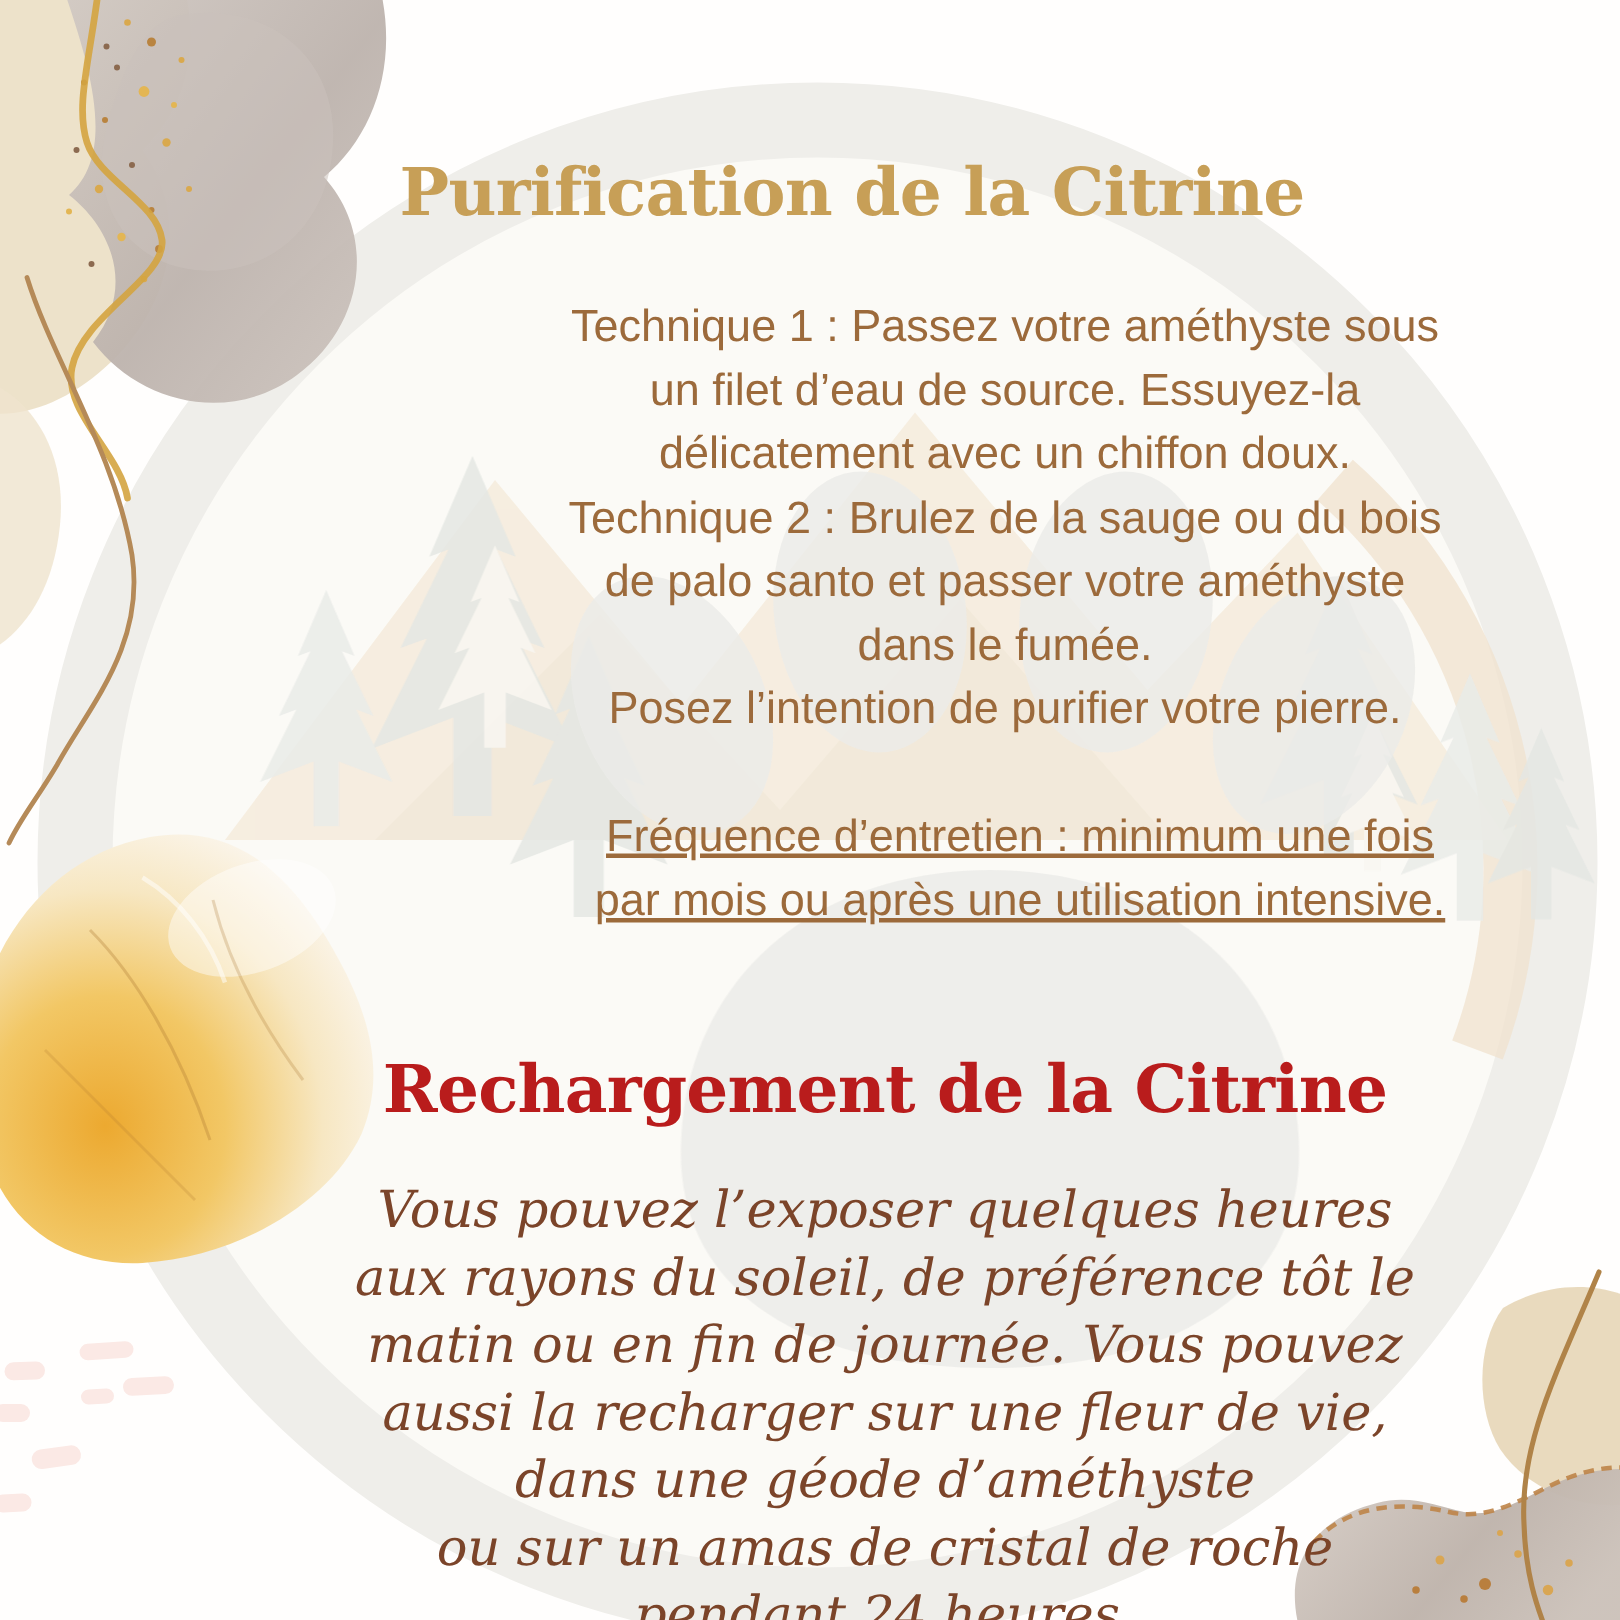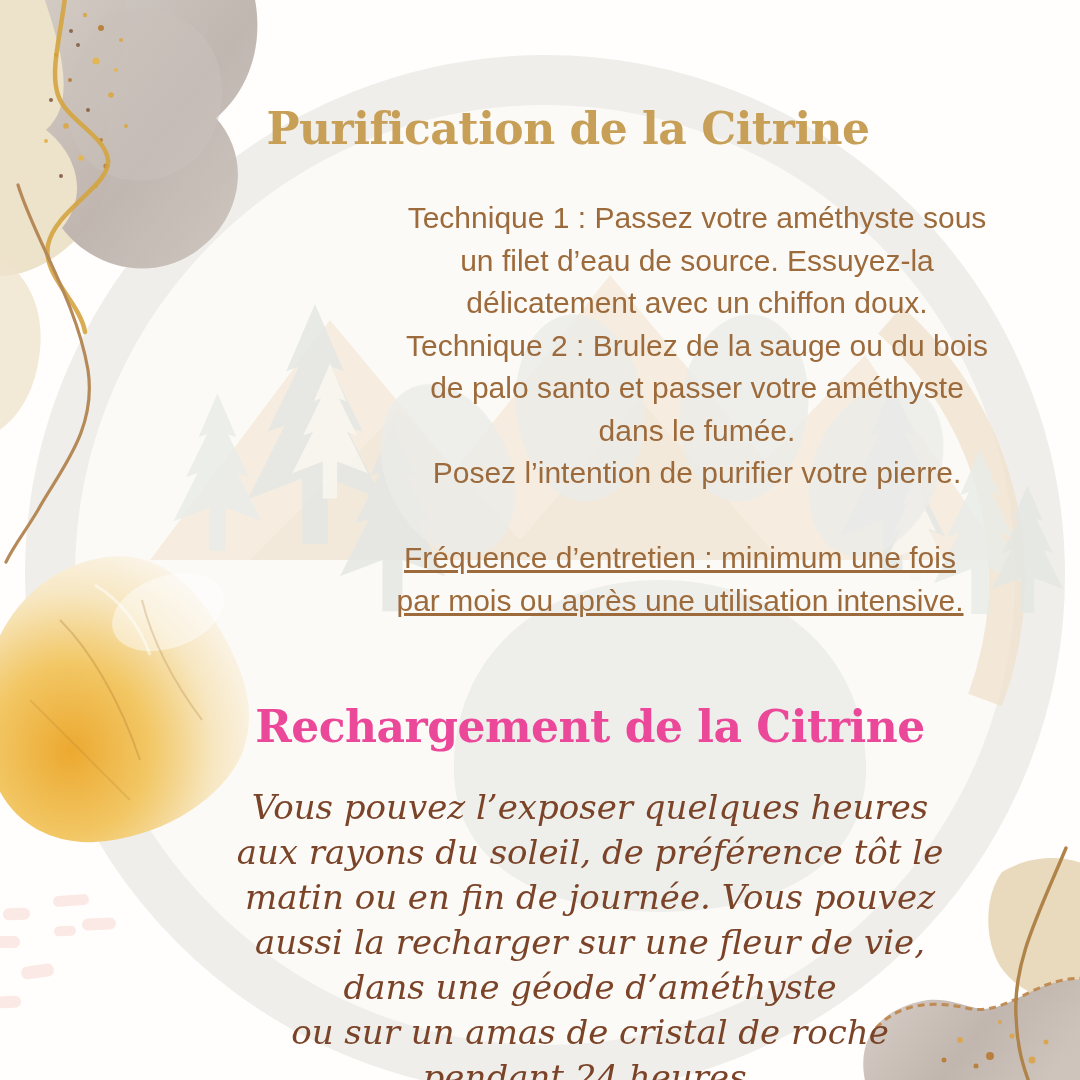--- a/index.html
+++ b/index.html
@@ -8,26 +8,26 @@
     background:#fffefd;font-family:"Liberation Sans",sans-serif;
   }
   .layer{position:absolute;inset:0;}
   svg{display:block;}
   .txt{position:absolute;white-space:pre-line;text-align:center;}
   .title{
     font-family:"DejaVu Serif",serif;font-weight:700;
     font-size:44px;letter-spacing:-0.5px;color:#c79f57;line-height:1.1;
   }
   .title-1{top:76px;left:0;width:1080px;padding-left:28px;}
-  .title-2{top:666px;left:110px;width:960px;color:#ec4899;}
+  .title-2{top:666px;left:110px;width:960px;color:#b91c1c;}
   .body-sans{
     font-size:30px;line-height:42.5px;color:#9c6a3b;
     font-family:"Liberation Sans",sans-serif;
   }
-  .body-1{top:157px;left:317px;width:760px;margin-top:40px;}
+  .body-1{top:157px;left:290px;width:760px;margin-top:40px;}
   .freq{top:507px;left:300px;width:760px;text-decoration:underline;}
   .body-italic{
     top:751px;left:130px;width:920px;
     font-family:"DejaVu Serif",serif;font-style:italic;
     font-size:34px;line-height:45px;color:#7b4429;
   }
 </style>
 </head>
 <body>
 

